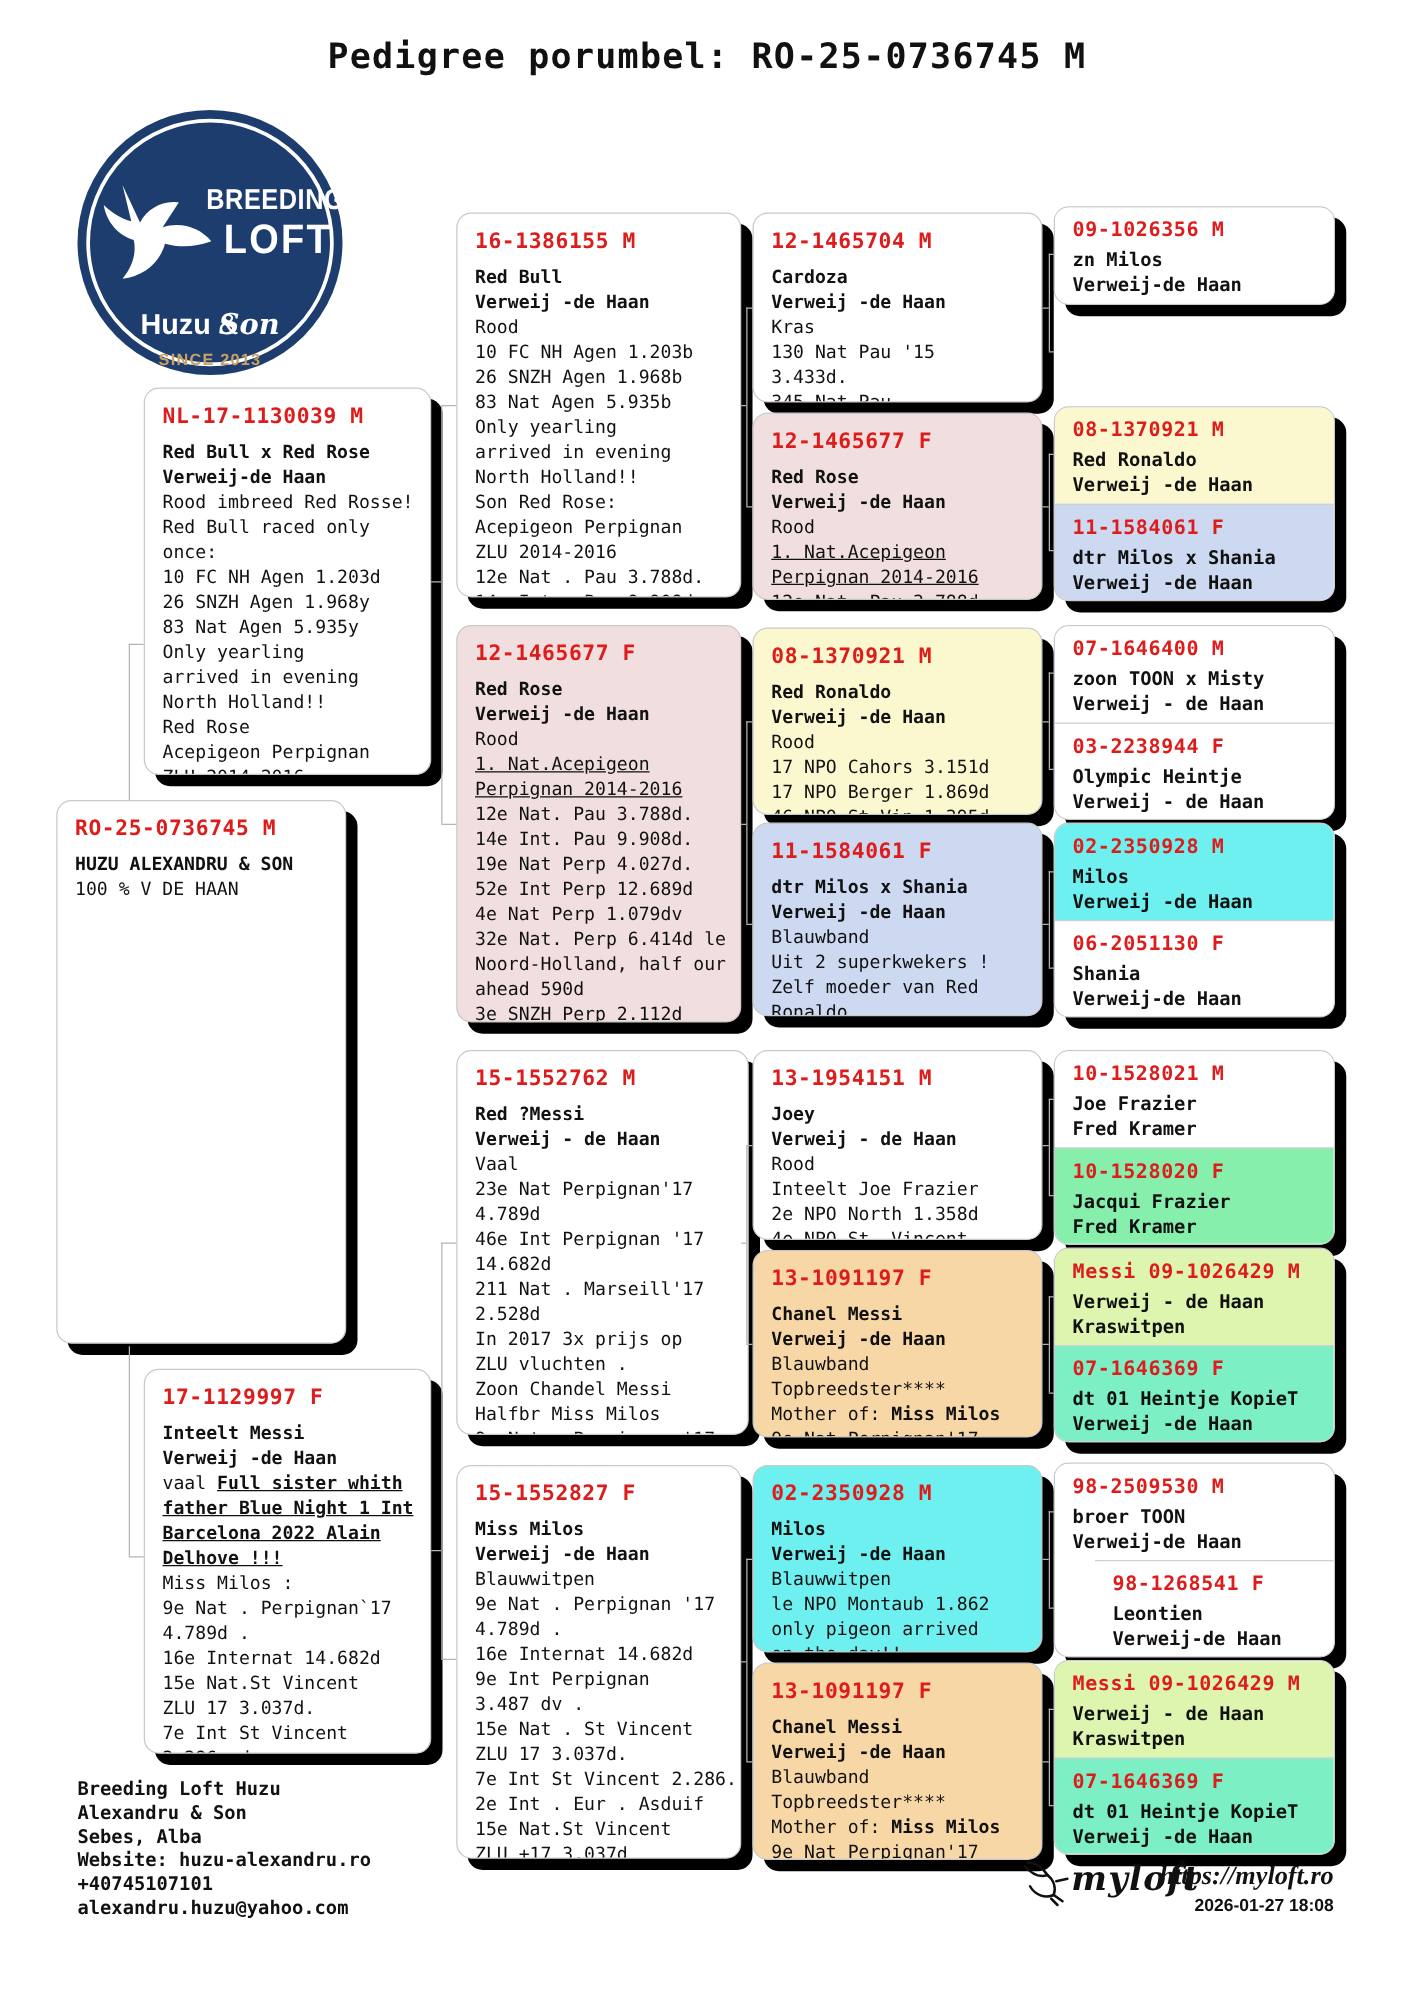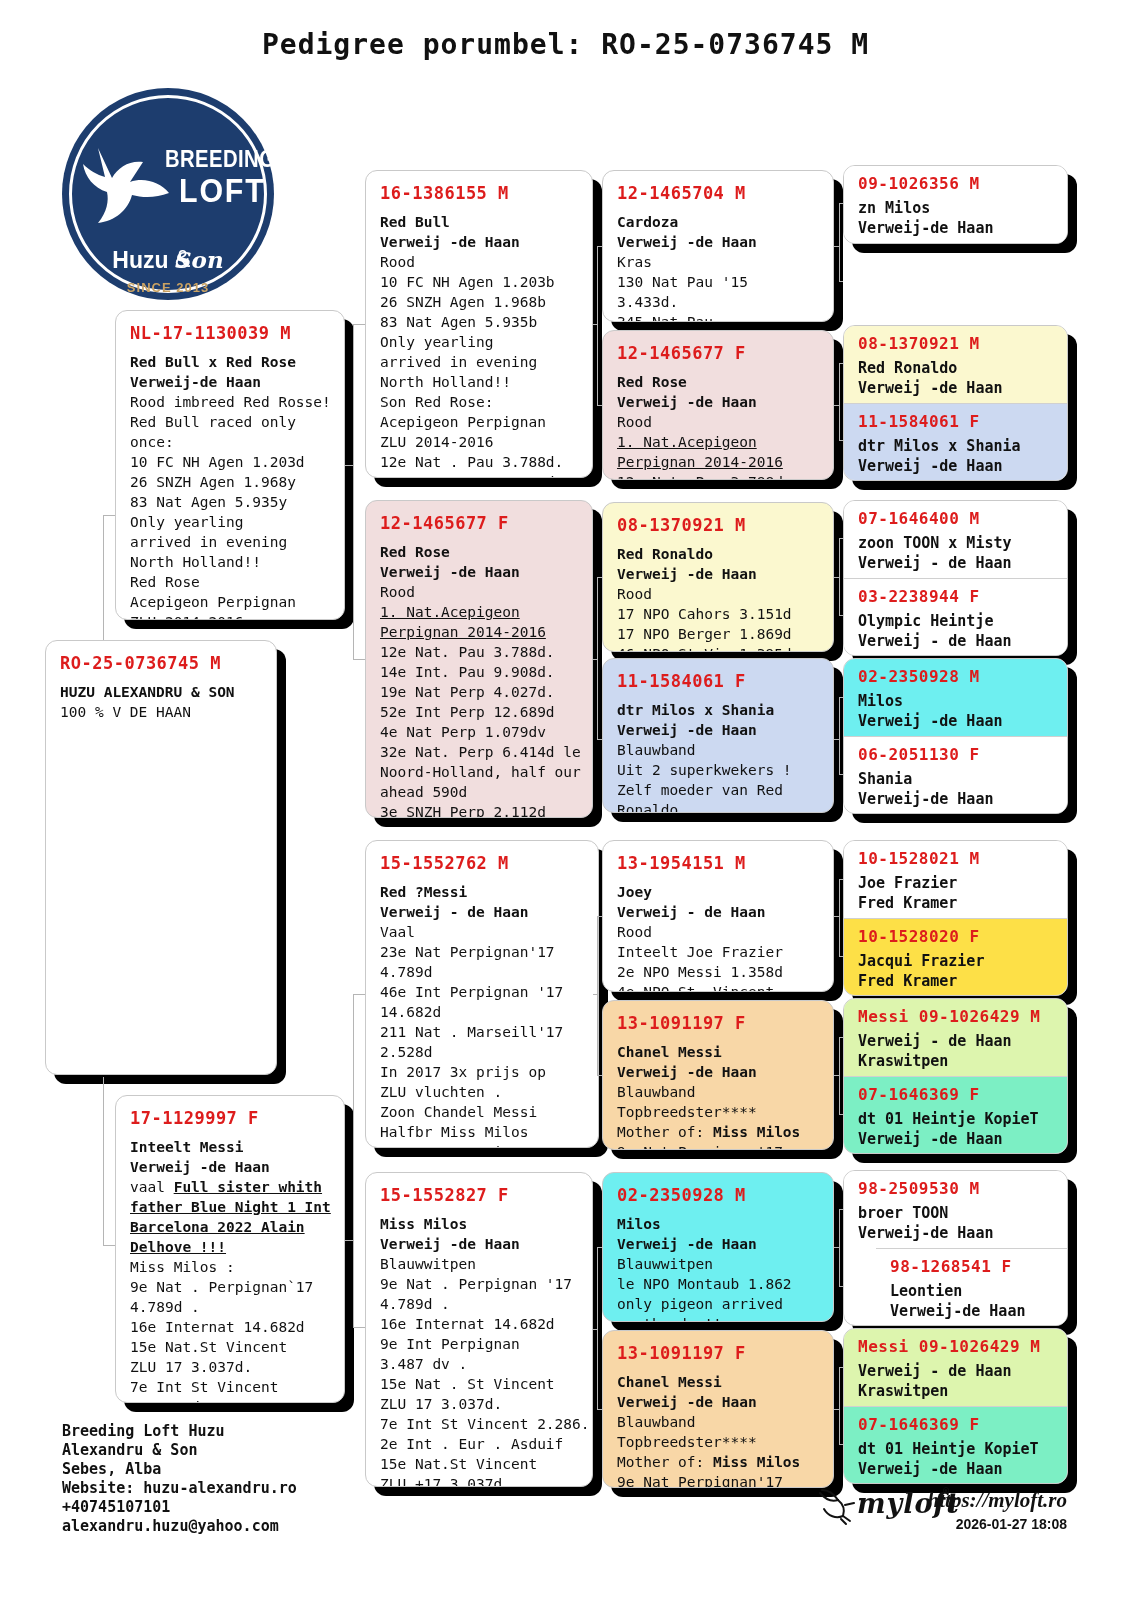--- a/index.html
+++ b/index.html
@@ -210,21 +210,21 @@
     <div class="bl"><span>Uit 2 superkwekers !</span></div>
     <div class="bl"><span>Zelf moeder van Red</span></div>
     <div class="bl"><span>Ronaldo</span></div>
   </div>
 <div class="pbox" style="left: 602px; top: 840px; width: 232px; height: 152px; background: rgb(255, 255, 255);">
     <div class="ring">13-1954151 M</div>
     <div class="nm"><span>Joey</span></div>
     <div class="nm"><span>Verweij - de Haan</span></div>
     <div class="bl"><span>Rood</span></div>
     <div class="bl"><span>Inteelt Joe Frazier</span></div>
-    <div class="bl"><span>2e NPO Messi 1.358d</span></div>
+    <div class="bl"><span>2e NPO North 1.358d</span></div>
     <div class="bl"><span>4e NPO St. Vincent</span></div>
   </div>
 <div class="pbox" style="left: 602px; top: 1000px; width: 232px; height: 150px; background: rgb(248, 215, 167);">
     <div class="ring">13-1091197 F</div>
     <div class="nm"><span>Chanel Messi</span></div>
     <div class="nm"><span>Verweij -de Haan</span></div>
     <div class="bl"><span>Blauwband</span></div>
     <div class="bl"><span>Topbreedster****</span></div>
     <div class="bl"><span>Mother of: </span><span class="b">Miss Milos</span></div>
     <div class="bl"><span>9e Nat Perpignan'17</span></div>
@@ -290,21 +290,21 @@
       <div class="nm"><span>Shania</span></div>
       <div class="nm"><span>Verweij-de Haan</span></div>
     </div>
   </div>
 <div class="pair" style="left:843px;top:840px;width:225px">
     <div class="sbox" style="background: rgb(255, 255, 255);">
       <div class="ring">10-1528021 M</div>
       <div class="nm"><span>Joe Frazier</span></div>
       <div class="nm"><span>Fred Kramer</span></div>
     </div>
-    <div class="sbox" style="background: #fde047;">
+    <div class="sbox" style="background: #86efac;">
       <div class="ring">10-1528020 F</div>
       <div class="nm"><span>Jacqui Frazier</span></div>
       <div class="nm"><span>Fred Kramer</span></div>
     </div>
   </div>
 <div class="pair" style="left:843px;top:998px;width:225px">
     <div class="sbox" style="background: rgb(221, 245, 174);">
       <div class="ring">Messi 09-1026429 M</div>
       <div class="nm"><span>Verweij - de Haan</span></div>
       <div class="nm"><span>Kraswitpen</span></div>

